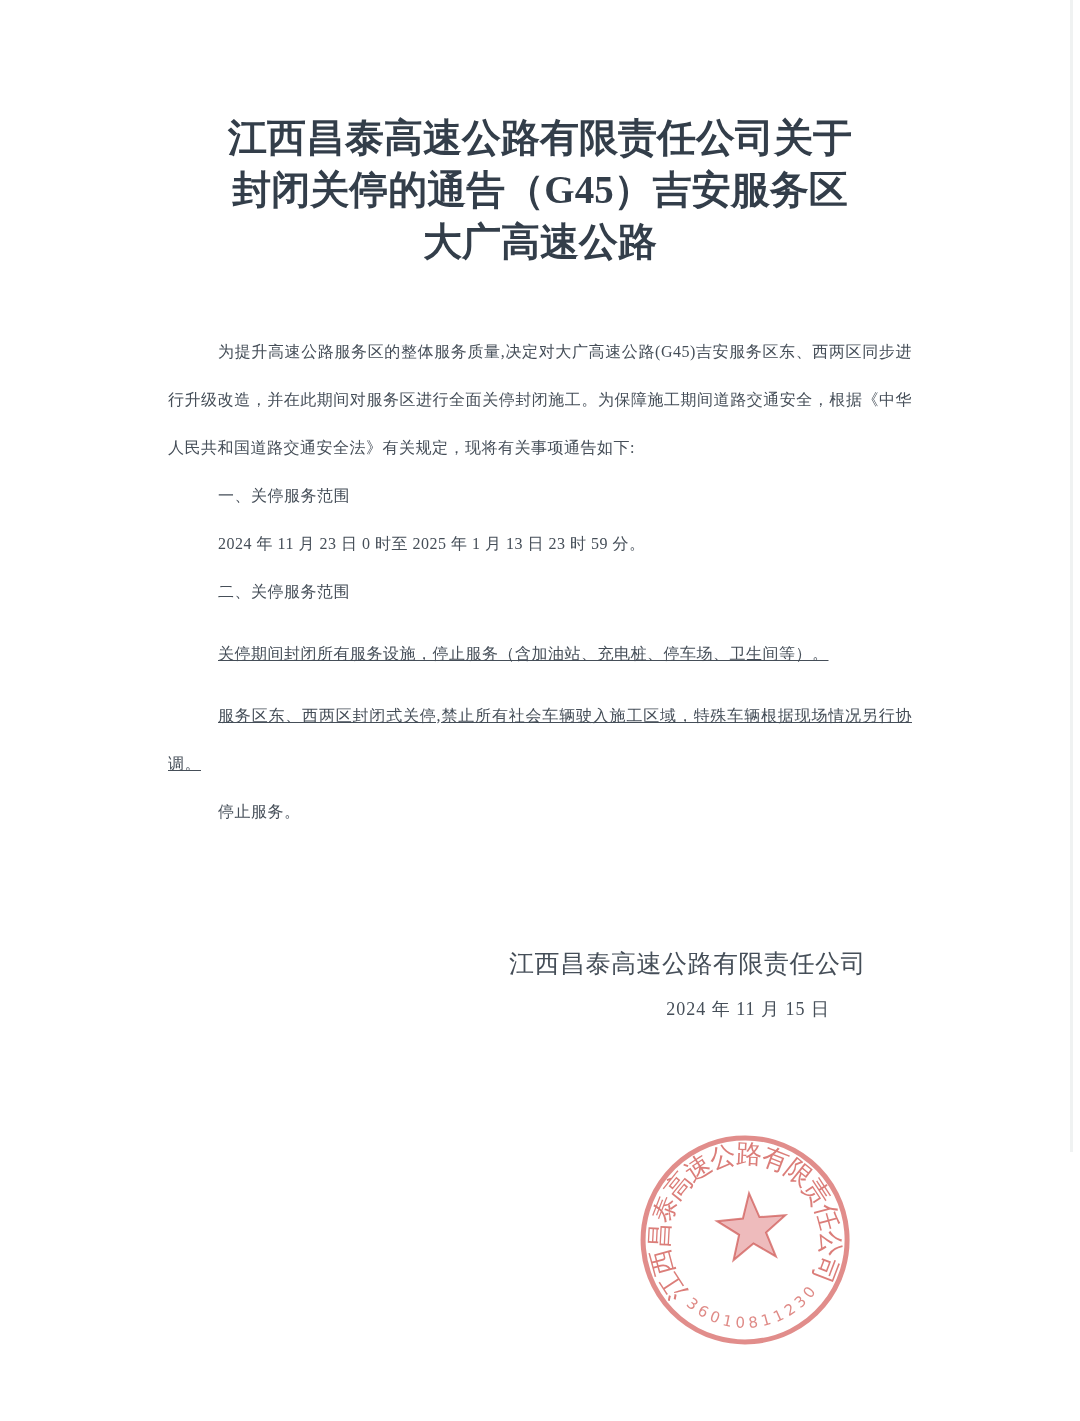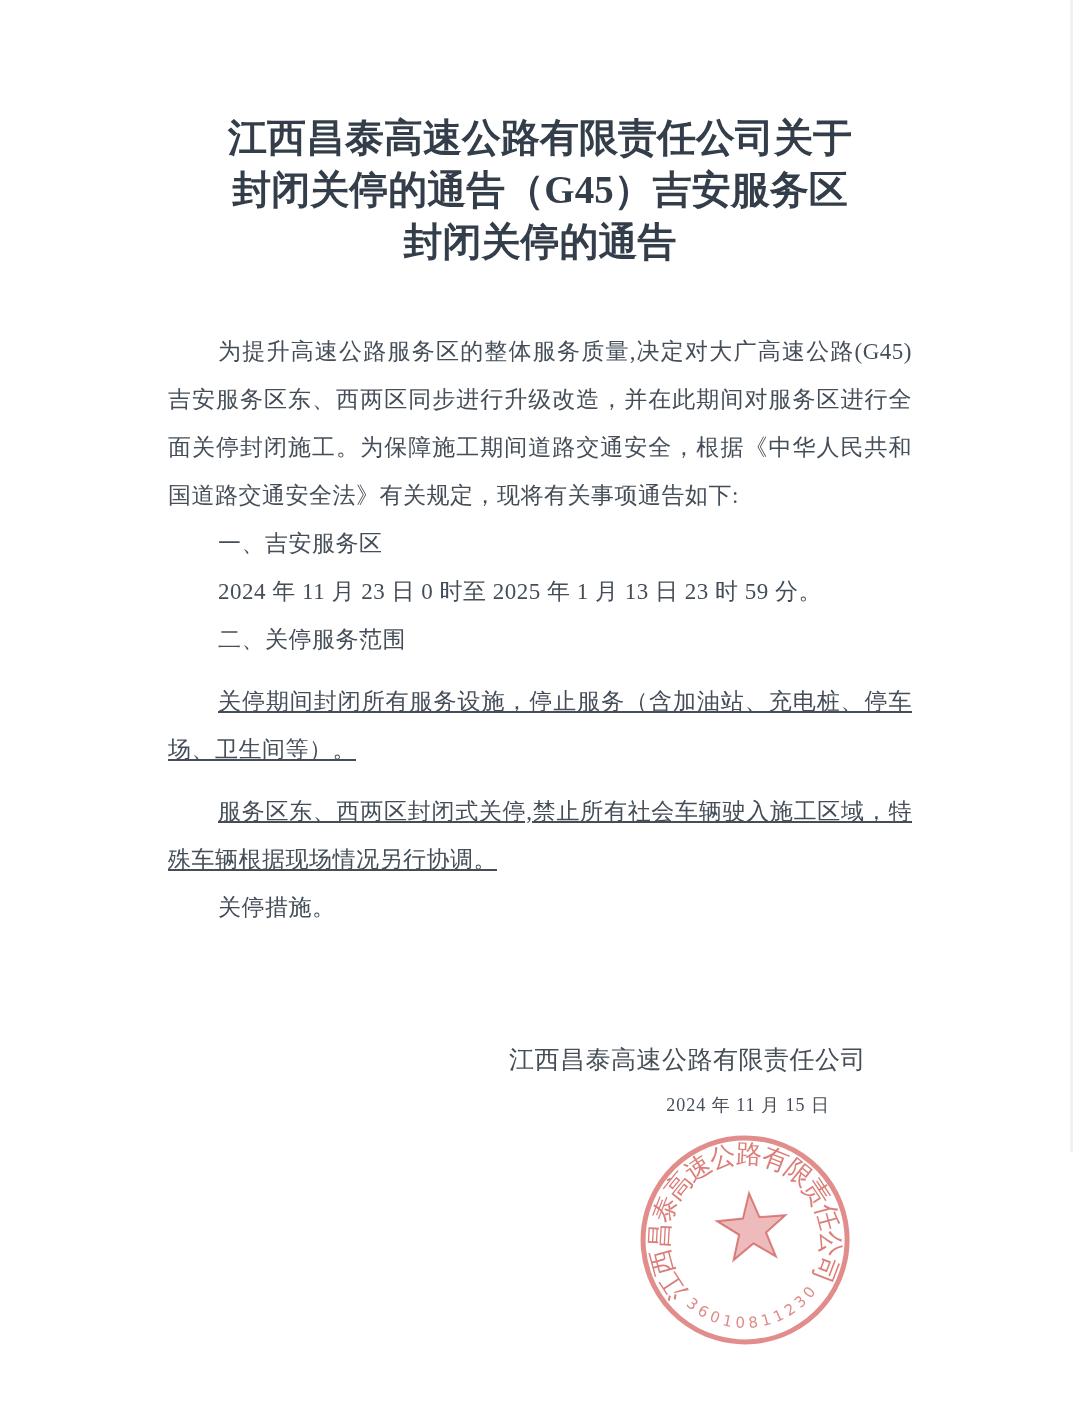--- a/index.html
+++ b/index.html
@@ -27,21 +27,21 @@
     font-weight: bold;
     color: #333e4a;
     letter-spacing: 0px;
   }
   .doc-title .tline { display: block; }
 
   .content {
     width: 744px;
     margin: 60px auto 0 auto;
     color: #454e58;
-    font-size: 23px;
+    font-size: 16px;
     line-height: 48px;
     letter-spacing: 0.5px;
     text-align: justify;
   }
   .content p { margin: 0; text-indent: 50px; }
   .content p.pspace { margin-top: 14px; text-decoration: underline; }
 
   .signature {
     width: 744px; margin: 0 auto;
     color: #454e58;
@@ -79,31 +79,31 @@
 </head>
 <body>
 
 <div class="page">
 
   <div class="scan-edge"></div>
 
   <h1 class="doc-title">
     <span class="tline">江西昌泰高速公路有限责任公司关于</span>
     <span class="tline">封闭关停的通告（G45）吉安服务区</span>
-    <span class="tline">封闭关停的通告</span>
+    <span class="tline">大广高速公路</span>
   </h1>
 
   <div class="content">
     <p>为提升高速公路服务区的整体服务质量,决定对大广高速公路(G45)吉安服务区东、西两区同步进行升级改造，并在此期间对服务区进行全面关停封闭施工。为保障施工期间道路交通安全，根据《中华人民共和国道路交通安全法》有关规定，现将有关事项通告如下:</p>
-    <p>一、吉安服务区</p>
+    <p>一、关停服务范围</p>
     <p>2024 年 11 月 23 日 0 时至 2025 年 1 月 13 日 23 时 59 分。</p>
     <p>二、关停服务范围</p>
     <p class="pspace">关停期间封闭所有服务设施，停止服务（含加油站、充电桩、停车场、卫生间等）。</p>
     <p class="pspace">服务区东、西两区封闭式关停,禁止所有社会车辆驶入施工区域，特殊车辆根据现场情况另行协调。</p>
-    <p>关停措施。</p>
+    <p>停止服务。</p>
   </div>
 
   <div class="signature">
     <div class="sig-company">江西昌泰高速公路有限责任公司</div>
     <div class="sig-date">2024 年 11 月 15 日</div>
   </div>
 
   <svg class="seal" viewBox="0 0 262 262" aria-hidden="true">
     <defs>
       <path id="sealTopArc" d="M 71.1 178.9 A 77 77 0 1 1 192.9 178.9" fill="none"></path>

